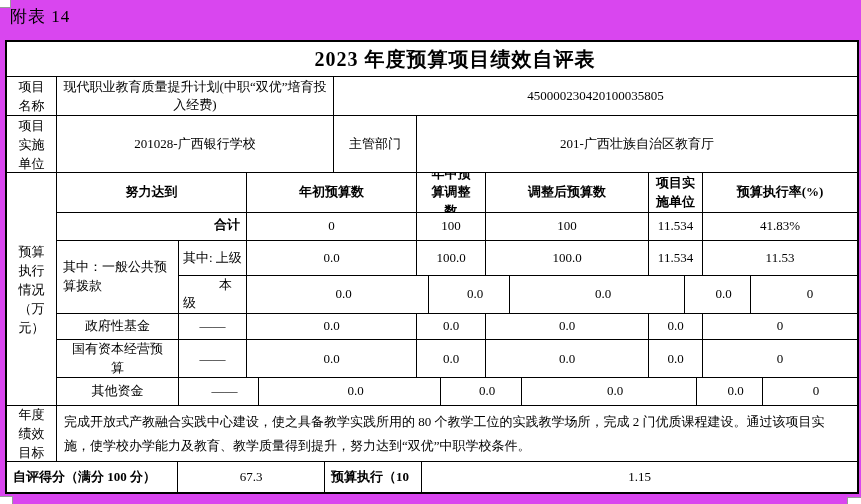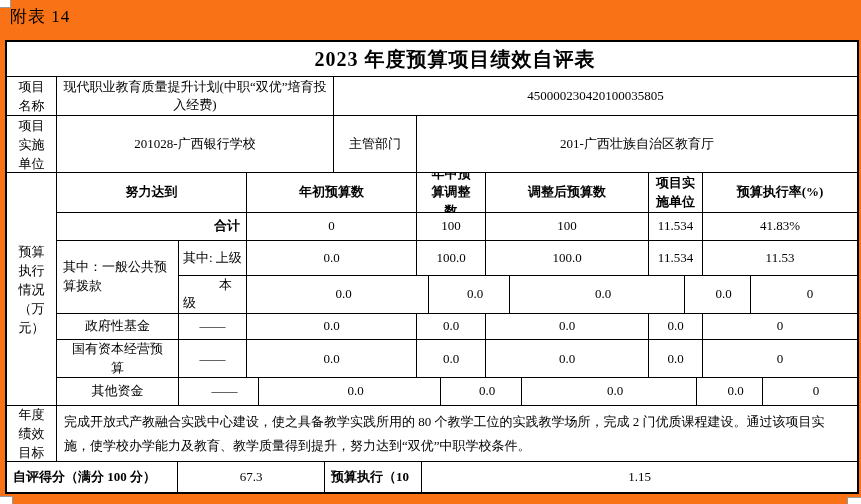--- a/index.html
+++ b/index.html
@@ -1,17 +1,17 @@
 <!DOCTYPE html>
 <html><head>
 <meta charset="utf-8">
 <style>
   html,body{margin:0;padding:0;background:#fff;color:#000;
     font-family:"Liberation Serif","DejaVu Serif",serif;}
-  .page{position:relative;width:861px;height:504px;background:#f97316;overflow:hidden;}
+  .page{position:relative;width:861px;height:504px;background:#d946ef;overflow:hidden;}
   .annex{position:absolute;left:10px;top:5px;font-size:17px;letter-spacing:1px;}
   .tbl{position:absolute;left:5px;top:40px;width:850px;border:2px solid #000;background:#fff;}
   .r{display:flex;align-items:stretch;border-bottom:1px solid #000;box-sizing:border-box;}
   .tbl > .r:last-child{border-bottom:none;}
   .col{display:flex;flex-direction:column;box-sizing:border-box;}
   .col > .r:last-child{border-bottom:none;gap:12px;}
   .c{display:flex;align-items:center;justify-content:center;text-align:center;
      border-right:1px solid #000;box-sizing:border-box;font-size:13px;line-height:1.42;
      overflow:hidden;padding:0 2px;}
   .r > .c:last-child, .r > .col:last-child{border-right:none;}
@@ -22,21 +22,21 @@
   .w170{width:170px;flex:none}.w171{width:171px;flex:none}.w190{width:190px;flex:none}
   .w277{width:277px;flex:none}.f1{flex:1;min-width:0}
   
   .h35{height:35px}.h39{height:39px}.h57{height:57px}.h233{height:233px}
   .h40{height:40px}.h28{height:28px}.h73{height:73px}.h36{height:36px}
   .h37{height:37px}.h27{height:27px}.h38{height:38px}.h56{height:56px}.h30{height:30px}
   
   .title-cell{font-size:20px;font-weight:bold;letter-spacing:1px;padding-left:48px;}
   .vl{word-break:break-all;padding:0 9px;line-height:19px;}
   .bh{font-weight:bold;}
-  .total-label{justify-content:flex-end;text-align:right;padding-right:6px;font-weight:bold;}
+  .total-label{justify-content:flex-end;text-align:right;padding-right:6px;font-weight:bold;font-family:Liberation Mono, monospace;}
   .b1-left{justify-content:flex-start;text-align:left;padding:0 6px;word-break:break-all;}
   .left-wrap{justify-content:flex-start;text-align:left;padding:0 4px;word-break:break-all;}
   .indent{justify-content:flex-start;text-align:left;padding:0 4px;word-break:break-all;
           text-indent:36px;}
   .pad10{padding:0 10px;word-break:break-all;}
   .gt{justify-content:flex-start;text-align:left;padding:4px 7px;line-height:24px;}
   .fbl{justify-content:flex-start;text-align:left;padding-left:6px;font-weight:bold;}
   .mark{position:absolute;border:1px solid #9a9a9a;background:#fff;}
   #mark-tl{left:-3px;top:-3px;width:12px;height:9px;}
   #mark-bl{left:-5px;top:496px;width:16px;height:12px;}

